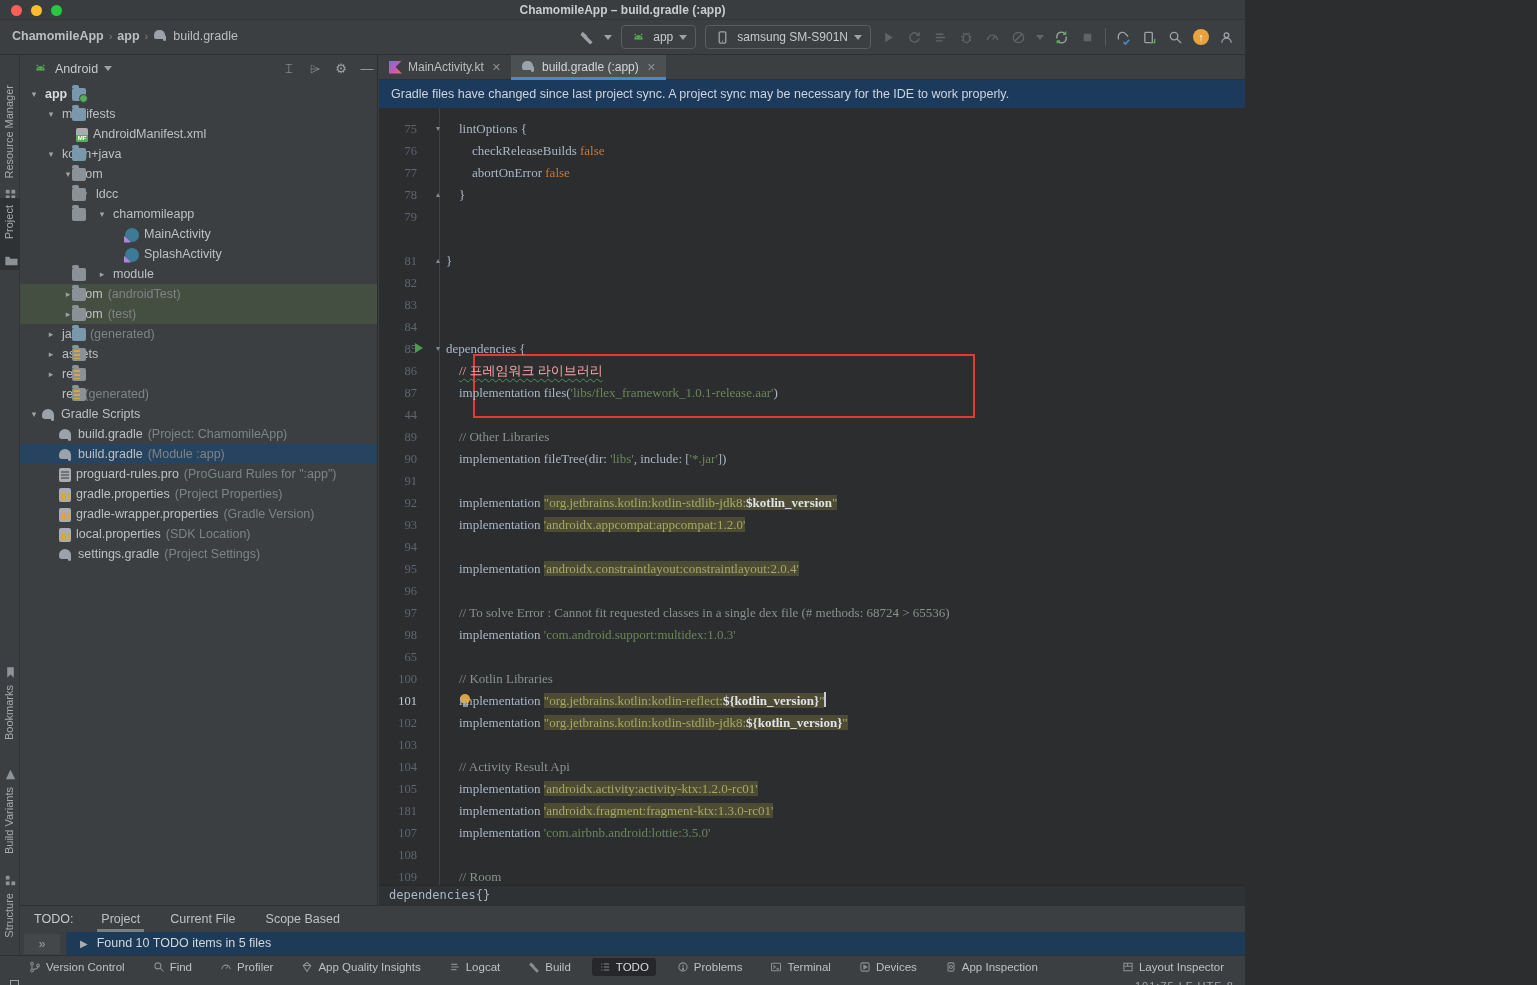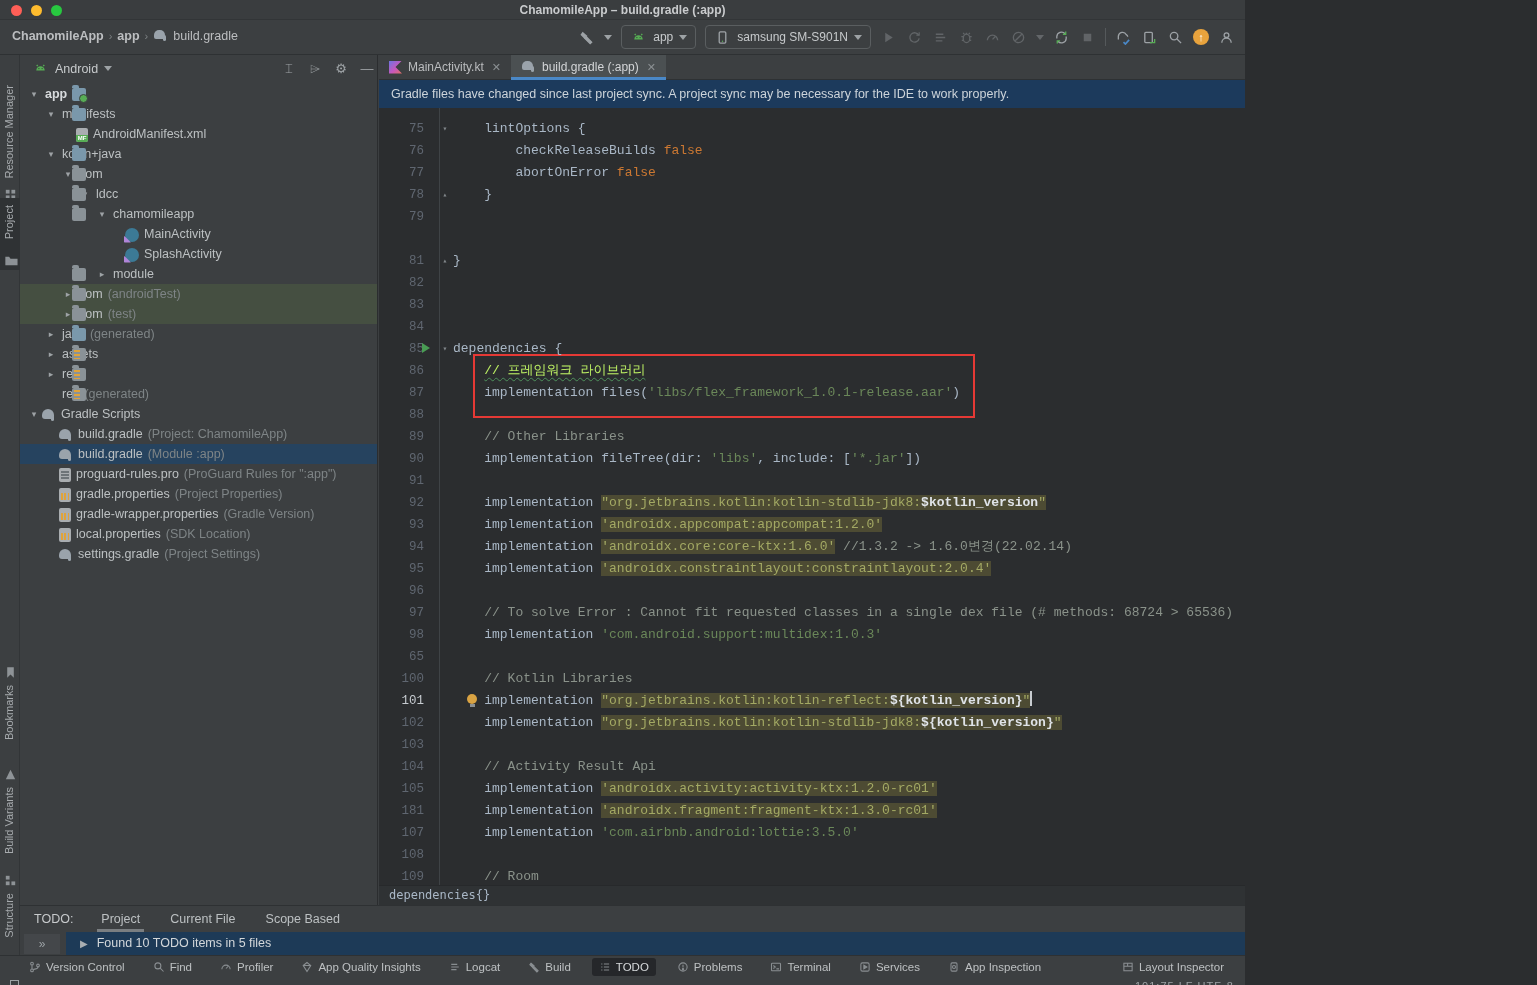--- a/index.html
+++ b/index.html
@@ -84,26 +84,26 @@
   .ticon-eleph::after { content:""; position:absolute; left:10px; top:5px; width:3px; height:6px; border-radius:2px; background:#9aa3ab; }
 
   .banner { position:absolute; left:0; top:25px; width:100%; height:28px; background:#1c3a5c; display:flex; align-items:center; font-size:12.5px; color:#cdd4da; padding-left:12px; }
   .banner .blink { color:#5a9df8; margin-right:26px; }
   .syncbox { position:relative; padding:3px 9px; margin-right:18px; }
   .syncbox .redbox { position:absolute; inset:0; border:2.5px solid #e53935; }
 
   .codearea { position:absolute; left:0; top:53px; width:100%; height:777px; overflow:hidden; }
   .gutterline { position:absolute; left:60px; top:0; bottom:0; width:1px; background:#3f4346; }
   .marginguide { position:absolute; left:871px; top:0; bottom:0; width:1px; background:#36393c; }
-  .cline { position:absolute; left:7px; height:22px; width:100%; font-family:Liberation Mono, monospace; font-size:13px; line-height:22px; white-space:pre; }
+  .cline { position:absolute; left:0; height:22px; width:100%; font-family:Liberation Serif, serif; font-size:13px; line-height:22px; white-space:pre; }
   .cline .num { position:absolute; left:0; width:38px; text-align:right; color:#5f6670; font-size:12.5px; }
   .cline .num.cur { color:#c6cbd0; }
   .cline .txt { position:absolute; left:67px; }
   .seg-d { color:#a9b7c6; } .seg-o { color:#cc7832; } .seg-c { color:#8a928a; } .seg-s { color:#6a8759; }
-  .seg-ck { color:#bef264; text-decoration:underline wavy #4e8f5b 1px; text-underline-offset:3px; }
+  .seg-ck { color:#fca5a5; text-decoration:underline wavy #4e8f5b 1px; text-underline-offset:3px; }
   .seg-sh { color:#a3a964; background:#4d4b33; }
   .seg-vh { color:#dfe3e8; font-weight:bold; background:#4d4b33; }
   .caret { display:inline-block; width:2px; height:15px; background:#c8ccd0; vertical-align:-2px; }
   .fold { position:absolute; left:52px; width:14px; text-align:center; color:#82878b; font-size:8px; }
   .runarrow { position:absolute; left:36px; top:5px; width:0; height:0; border-left:8px solid #499c54; border-top:5.5px solid transparent; border-bottom:5.5px solid transparent; }
   .bulb { position:absolute; left:81px; top:4px; width:10px; height:10px; border-radius:50%; background:#d9a343; }
   .bulb::after { content:""; position:absolute; left:2.5px; bottom:-3px; width:5px; height:3px; background:#8a8f93; }
 
   .codebox-red { position:absolute; left:94px; top:246px; width:502px; height:64px; border:2.5px solid #e53935; }
 
@@ -602,27 +602,27 @@
         <div class="cline" style="top: 54px;"><span class="num">77</span><span class="txt"><span class="seg-d">        abortOnError </span><span class="seg-o">false</span></span></div>
         <div class="cline" style="top: 76px;"><span class="num">78</span><span class="fold">▴</span><span class="txt"><span class="seg-d">    }</span></span></div>
         <div class="cline" style="top: 98px;"><span class="num">79</span><span class="txt"></span></div>
         <div class="cline" style="top: 142px;"><span class="num">81</span><span class="fold">▴</span><span class="txt"><span class="seg-d">}</span></span></div>
         <div class="cline" style="top: 164px;"><span class="num">82</span><span class="txt"></span></div>
         <div class="cline" style="top: 186px;"><span class="num">83</span><span class="txt"></span></div>
         <div class="cline" style="top: 208px;"><span class="num">84</span><span class="txt"></span></div>
         <div class="cline" style="top: 230px;"><span class="num">85</span><span class="fold">▾</span><span class="runarrow"></span><span class="txt"><span class="seg-d">dependencies {</span></span></div>
         <div class="cline" style="top: 252px;"><span class="num">86</span><span class="txt"><span class="seg-d">    </span><span class="seg-ck">// 프레임워크 라이브러리</span></span></div>
         <div class="cline" style="top: 274px;"><span class="num">87</span><span class="txt"><span class="seg-d">    implementation files(</span><span class="seg-s">'libs/flex_framework_1.0.1-release.aar'</span><span class="seg-d">)</span></span></div>
-        <div class="cline" style="top: 296px;"><span class="num">88</span><span class="txt"></span></div>
+        <div class="cline" style="top: 296px;"><span class="num">44</span><span class="txt"></span></div>
         <div class="cline" style="top: 318px;"><span class="num">89</span><span class="txt"><span class="seg-d">    </span><span class="seg-c">// Other Libraries</span></span></div>
         <div class="cline" style="top: 340px;"><span class="num">90</span><span class="txt"><span class="seg-d">    implementation fileTree(dir: </span><span class="seg-s">'libs'</span><span class="seg-d">, include: [</span><span class="seg-s">'*.jar'</span><span class="seg-d">])</span></span></div>
         <div class="cline" style="top: 362px;"><span class="num">91</span><span class="txt"></span></div>
         <div class="cline" style="top: 384px;"><span class="num">92</span><span class="txt"><span class="seg-d">    implementation </span><span class="seg-sh">"org.jetbrains.kotlin:kotlin-stdlib-jdk8:</span><span class="seg-vh">$kotlin_version</span><span class="seg-sh">"</span></span></div>
         <div class="cline" style="top: 406px;"><span class="num">93</span><span class="txt"><span class="seg-d">    implementation </span><span class="seg-sh">'androidx.appcompat:appcompat:1.2.0'</span></span></div>
-        <div class="cline" style="top: 428px;"><span class="num">94</span><span class="txt"><span class="seg-d">    implementation </span><span class="seg-sh">'androidx.core:core-ktx:1.6.0'</span><span class="seg-d"> </span><span class="seg-c">//1.3.2 -&gt; 1.6.0변경(22.02.14)</span></span></div>
+        <div class="cline" style="top: 428px;"><span class="num">94</span></div>
         <div class="cline" style="top: 450px;"><span class="num">95</span><span class="txt"><span class="seg-d">    implementation </span><span class="seg-sh">'androidx.constraintlayout:constraintlayout:2.0.4'</span></span></div>
         <div class="cline" style="top: 472px;"><span class="num">96</span><span class="txt"></span></div>
         <div class="cline" style="top: 494px;"><span class="num">97</span><span class="txt"><span class="seg-d">    </span><span class="seg-c">// To solve Error : Cannot fit requested classes in a single dex file (# methods: 68724 &gt; 65536)</span></span></div>
         <div class="cline" style="top: 516px;"><span class="num">98</span><span class="txt"><span class="seg-d">    implementation </span><span class="seg-s">'com.android.support:multidex:1.0.3'</span></span></div>
         <div class="cline" style="top: 538px;"><span class="num">65</span><span class="txt"></span></div>
         <div class="cline" style="top: 560px;"><span class="num">100</span><span class="txt"><span class="seg-d">    </span><span class="seg-c">// Kotlin Libraries</span></span></div>
         <div class="cline" style="top: 582px;"><span class="num cur">101</span><span class="bulb"></span><span class="txt"><span class="seg-d">    implementation </span><span class="seg-sh">"org.jetbrains.kotlin:kotlin-reflect:</span><span class="seg-vh">${kotlin_version}</span><span class="seg-sh">"</span><span class="caret"></span></span></div>
         <div class="cline" style="top: 604px;"><span class="num">102</span><span class="txt"><span class="seg-d">    implementation </span><span class="seg-sh">"org.jetbrains.kotlin:kotlin-stdlib-jdk8:</span><span class="seg-vh">${kotlin_version}</span><span class="seg-sh">"</span></span></div>
         <div class="cline" style="top: 626px;"><span class="num">103</span><span class="txt"></span></div>
         <div class="cline" style="top: 648px;"><span class="num">104</span><span class="txt"><span class="seg-d">    </span><span class="seg-c">// Activity Result Api</span></span></div>
@@ -748,21 +748,21 @@
         <span>Terminal</span>
       </span>
       <span style="width: 14px;"></span>
       <span class="bb-item">
         <span>
           <svg width="12" height="12" viewBox="0 0 16 16" fill="none" stroke="#9da2a6" stroke-width="1.4">
             <rect x="2.5" y="2.5" width="11" height="11" rx="2"></rect>
             <path d="M6.5 5.5l4 2.5-4 2.5z" fill="#9da2a6"></path>
           </svg>
         </span>
-        <span>Services</span>
+        <span>Devices</span>
       </span>
       <span style="width: 14px;"></span>
       <span class="bb-item">
         <span>
           <svg width="12" height="12" viewBox="0 0 16 16" fill="none" stroke="#9da2a6" stroke-width="1.4">
             <rect x="4" y="2.5" width="8" height="11" rx="1.5"></rect>
             <circle cx="8" cy="8" r="2"></circle>
           </svg>
         </span>
         <span>App Inspection</span>

